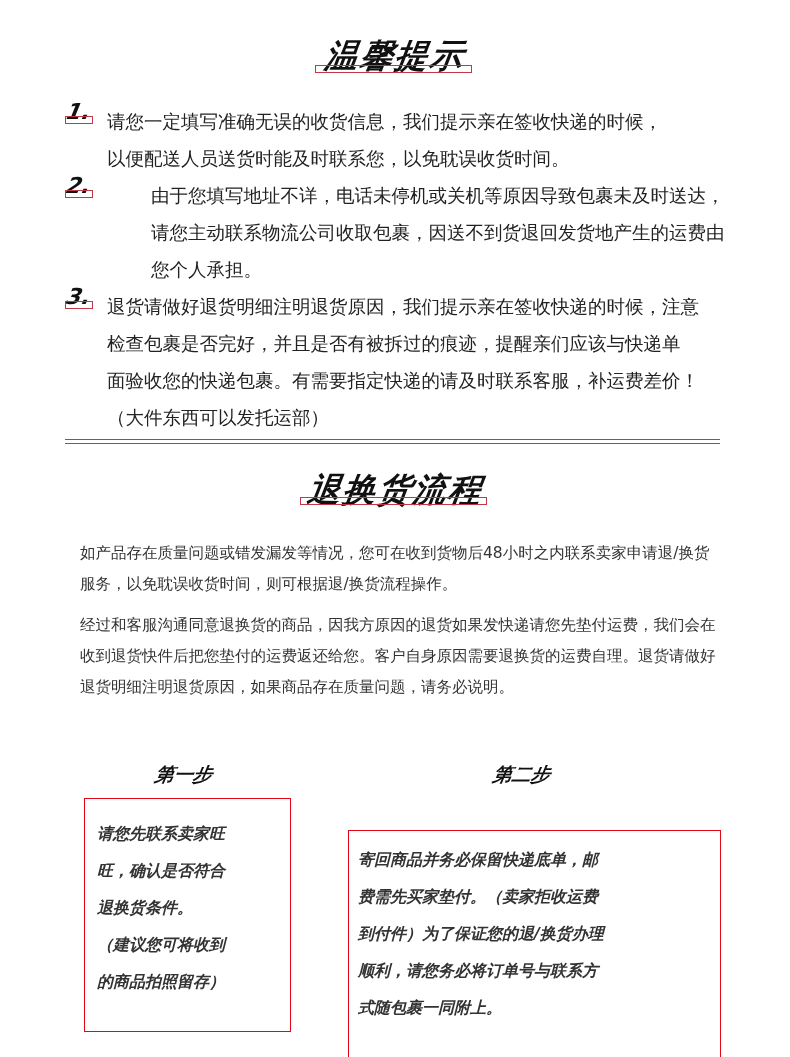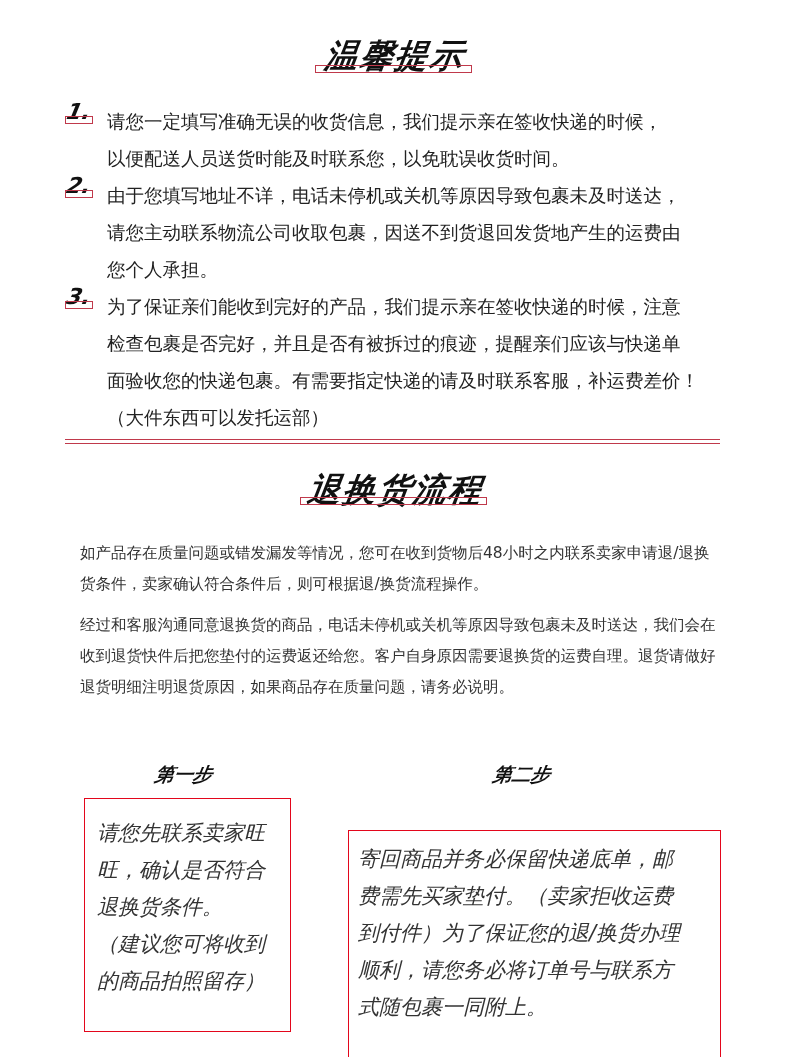--- a/index.html
+++ b/index.html
@@ -20,21 +20,21 @@
   .tip-text { position: absolute; left: 42px; font-size: 18.5px; line-height: 37px; color: #222; white-space: pre-line; }
 
   .divider { position: absolute; left: 65px; width: 655px; height: 3px;
              border-top: 1.5px solid #c0394b; border-bottom: 1.5px solid #c0394b; }
 
   .para { position: absolute; left: 80px; width: 640px; font-size: 15.5px; line-height: 31px; color: #333; }
 
   .step-label { position: absolute; font-size: 19px; font-weight: bold; font-style: italic;
                 color: #111; transform: skewX(-10deg); }
   .step-box { position: absolute; border: 1.5px solid #e3061b; background: #fff; }
-  .step-text { position: absolute; font-size: 21px; line-height: 37px; font-style: italic; color: #333; white-space: pre-line; }
+  .step-text { position: absolute; font-size: 16px; line-height: 37px; font-style: italic; color: #333; white-space: pre-line; font-weight: bold; }
 </style>
 </head>
 <body>
 
 <div class="section-title" style="top:34px;">
   <span class="title-text">温馨提示</span>
 </div>
 <div class="title-box" style="left:315px; top:65px; width:155px; height:6px;"></div>
 
 <div class="tip-item" style="top:105px;">
@@ -44,45 +44,45 @@
   </div>
   <div class="tip-text" style="top:-2px;">请您一定填写准确无误的收货信息，我们提示亲在签收快递的时候，
 以便配送人员送货时能及时联系您，以免耽误收货时间。</div>
 </div>
 
 <div class="tip-item" style="top:179px;">
   <div class="tip-num">
     <span class="n">2.</span>
     <span class="box"></span>
   </div>
-  <div class="tip-text" style="top:-2px;">由于您填写地址不详，电话未停机或关机等原因导致包裹未及时送达，
+  <div class="tip-text" style="top:-2px;margin-left:44px;">由于您填写地址不详，电话未停机或关机等原因导致包裹未及时送达，
 请您主动联系物流公司收取包裹，因送不到货退回发货地产生的运费由
 您个人承担。</div>
 </div>
 
 <div class="tip-item" style="top:290px;">
   <div class="tip-num">
     <span class="n">3.</span>
     <span class="box"></span>
   </div>
-  <div class="tip-text" style="top:-2px;">为了保证亲们能收到完好的产品，我们提示亲在签收快递的时候，注意
+  <div class="tip-text" style="top:-2px;">退货请做好退货明细注明退货原因，我们提示亲在签收快递的时候，注意
 检查包裹是否完好，并且是否有被拆过的痕迹，提醒亲们应该与快递单
 面验收您的快递包裹。有需要指定快递的请及时联系客服，补运费差价！
 （大件东西可以发托运部）</div>
 </div>
 
 <div class="divider" style="top:439px;"></div>
 
 <div class="section-title" style="top:468px;">
   <span class="title-text">退换货流程</span>
 </div>
 <div class="title-box" style="left:300px; top:497px; width:185px; height:6px;"></div>
 
-<div class="para" style="top:538px;">如产品存在质量问题或错发漏发等情况，您可在收到货物后48小时之内联系卖家申请退/退换货条件，卖家确认符合条件后，则可根据退/换货流程操作。</div>
-<div class="para" style="top:610px;">经过和客服沟通同意退换货的商品，电话未停机或关机等原因导致包裹未及时送达，我们会在收到退货快件后把您垫付的运费返还给您。客户自身原因需要退换货的运费自理。退货请做好退货明细注明退货原因，如果商品存在质量问题，请务必说明。</div>
+<div class="para" style="top:538px;">如产品存在质量问题或错发漏发等情况，您可在收到货物后48小时之内联系卖家申请退/换货服务，以免耽误收货时间，则可根据退/换货流程操作。</div>
+<div class="para" style="top:610px;">经过和客服沟通同意退换货的商品，因我方原因的退货如果发快递请您先垫付运费，我们会在收到退货快件后把您垫付的运费返还给您。客户自身原因需要退换货的运费自理。退货请做好退货明细注明退货原因，如果商品存在质量问题，请务必说明。</div>
 
 <div class="step-label" style="left:155px; top:762px;">第一步</div>
 <div class="step-box" style="left:84px; top:798px; width:205px; height:232px;">
   <div class="step-text" style="left:12px; top:16px; width:190px;">请您先联系卖家旺
 旺，确认是否符合
    退换货条件。
 （建议您可将收到
 的商品拍照留存）</div>
 </div>
 

